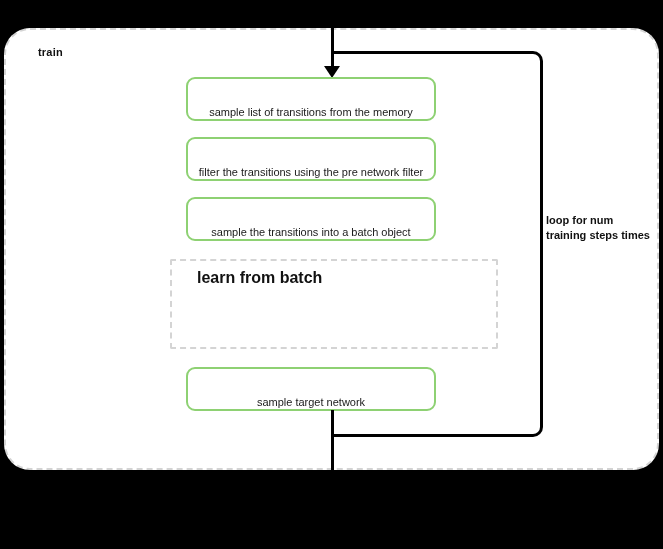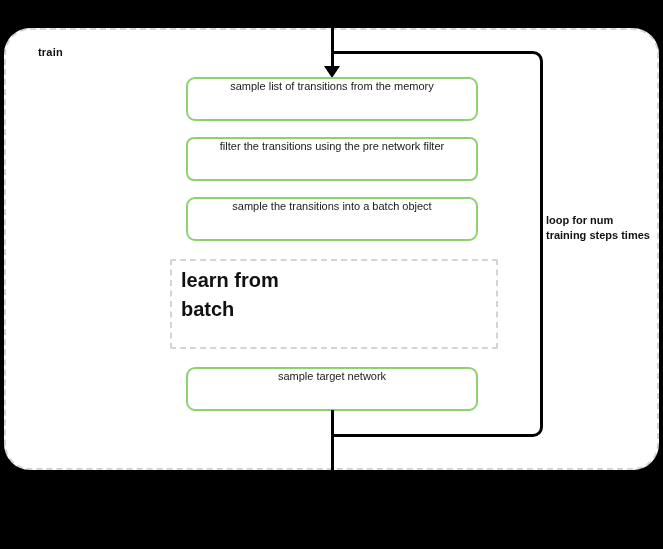--- a/index.html
+++ b/index.html
@@ -36,61 +36,61 @@
     font-size: 11px;
     font-weight: bold;
     color: #111111;
     letter-spacing: 0.2px;
   }
 
   
   .step-box {
     position: absolute;
     left: 186px;
-    width: 292px;
+    width: 250px;
     height: 44px;
     background: #ffffff;
     border: 2.5px solid #8ed173;
     border-radius: 9px;
     box-sizing: border-box;
     display: flex;
-    align-items: flex-start;
+    align-items: flex-end;
     justify-content: center;
     text-align: center;
   }
   .step-box .step-label {
     font-size: 11px;
     color: #1a1a1a;
     line-height: 1.3;
     padding: 0 10px;
   }
 
   #step-sample  { top: 77px; }
-  #step-filter  { top: 137px; border-radius: 8px; }
+  #step-filter  { top: 137px; }
   #step-convert { top: 197px; }
   #step-update  { top: 367px; }
 
   
   #learn-group {
     position: absolute;
     left: 170px;
     top: 259px;
     width: 328px;
     height: 90px;
     background: transparent;
     border: 2px dashed #d4d4d4;
     box-sizing: border-box;
     border-radius: 2px;
   }
   #learn-group-title {
     position: absolute;
-    left: 181px;
+    left: 197px;
     top: 266px;
     width: 150px;
-    font-size: 20px;
+    font-size: 16px;
     font-weight: bold;
     color: #111111;
     line-height: 1.45;
   }
 
   
   .line {
     position: absolute;
     background: #000000;
   }

